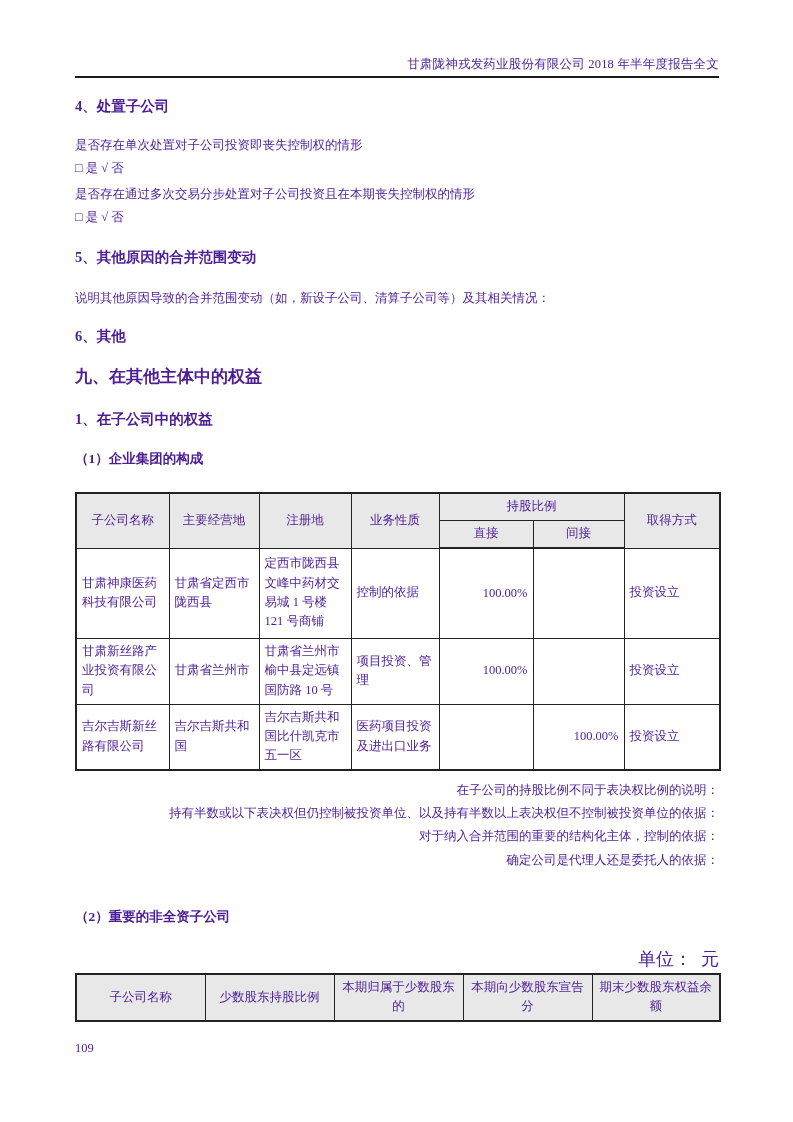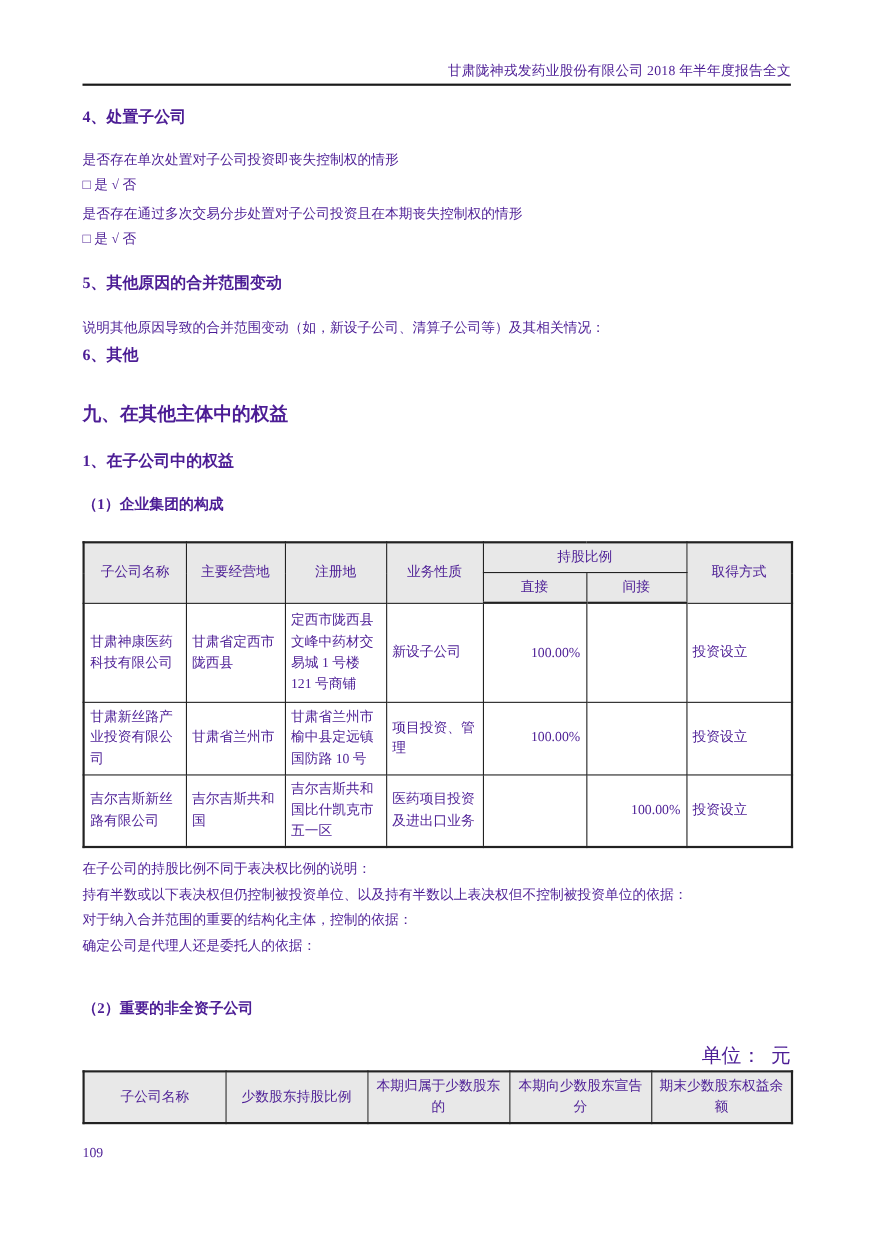--- a/index.html
+++ b/index.html
@@ -51,20 +51,21 @@
     margin: 0;
     white-space: pre;
   }
 
   .notes-block p {
     font-size: 12.5px;
     margin: 0;
     height: 23.2px;
     line-height: 23.2px;
     white-space: nowrap;
+    text-align: right;
   }
 
   .unit-line {
     font-size: 18px;
     text-align: right;
     white-space: pre;
   }
 
   table.doc-table {
     border-collapse: collapse;
@@ -107,21 +108,21 @@
   <h2 class="abs content-x h-l2" style="top:97px">4、处置子公司</h2>
 
   <p class="abs content-x body-line" style="top:137px">是否存在单次处置对子公司投资即丧失控制权的情形</p>
   <p class="abs content-x body-line" style="top:160px">□ 是 √ 否</p>
   <p class="abs content-x body-line" style="top:186px">是否存在通过多次交易分步处置对子公司投资且在本期丧失控制权的情形</p>
   <p class="abs content-x body-line" style="top:209px">□ 是 √ 否</p>
 
   <h2 class="abs content-x h-l2" style="top:248px">5、其他原因的合并范围变动</h2>
   <p class="abs content-x body-line" style="top:290px">说明其他原因导致的合并范围变动（如，新设子公司、清算子公司等）及其相关情况：</p>
 
-  <h2 class="abs content-x h-l2" style="top:313px">6、其他</h2>
+  <h2 class="abs content-x h-l2" style="top:327px">6、其他</h2>
 
   <h1 class="abs content-x h-l1" style="top:365px">九、在其他主体中的权益</h1>
 
   <h2 class="abs content-x h-l2" style="top:410px">1、在子公司中的权益</h2>
 
   <h3 class="abs content-x h-l3" style="top:450px">（1）企业集团的构成</h3>
 
   <table class="abs content-x doc-table" style="top:492px">
     <colgroup>
       <col style="width:93px">
@@ -142,21 +143,21 @@
       <th rowspan="2">取得方式</th>
     </tr>
     <tr class="t1-h header-bottom">
       <th>直接</th>
       <th>间接</th>
     </tr>
     <tr style="height:90px">
       <td class="cell-left">甘肃神康医药科技有限公司</td>
       <td class="cell-left">甘肃省定西市陇西县</td>
       <td class="cell-left">定西市陇西县文峰中药材交易城 1 号楼 121 号商铺</td>
-      <td class="cell-left">新设子公司</td>
+      <td class="cell-left">控制的依据</td>
       <td class="cell-pct">100.00%</td>
       <td class="cell-pct"></td>
       <td class="cell-left">投资设立</td>
     </tr>
     <tr style="height:66px">
       <td class="cell-left">甘肃新丝路产业投资有限公司</td>
       <td class="cell-left">甘肃省兰州市</td>
       <td class="cell-left">甘肃省兰州市榆中县定远镇国防路 10 号</td>
       <td class="cell-left">项目投资、管理</td>
       <td class="cell-pct">100.00%</td>

